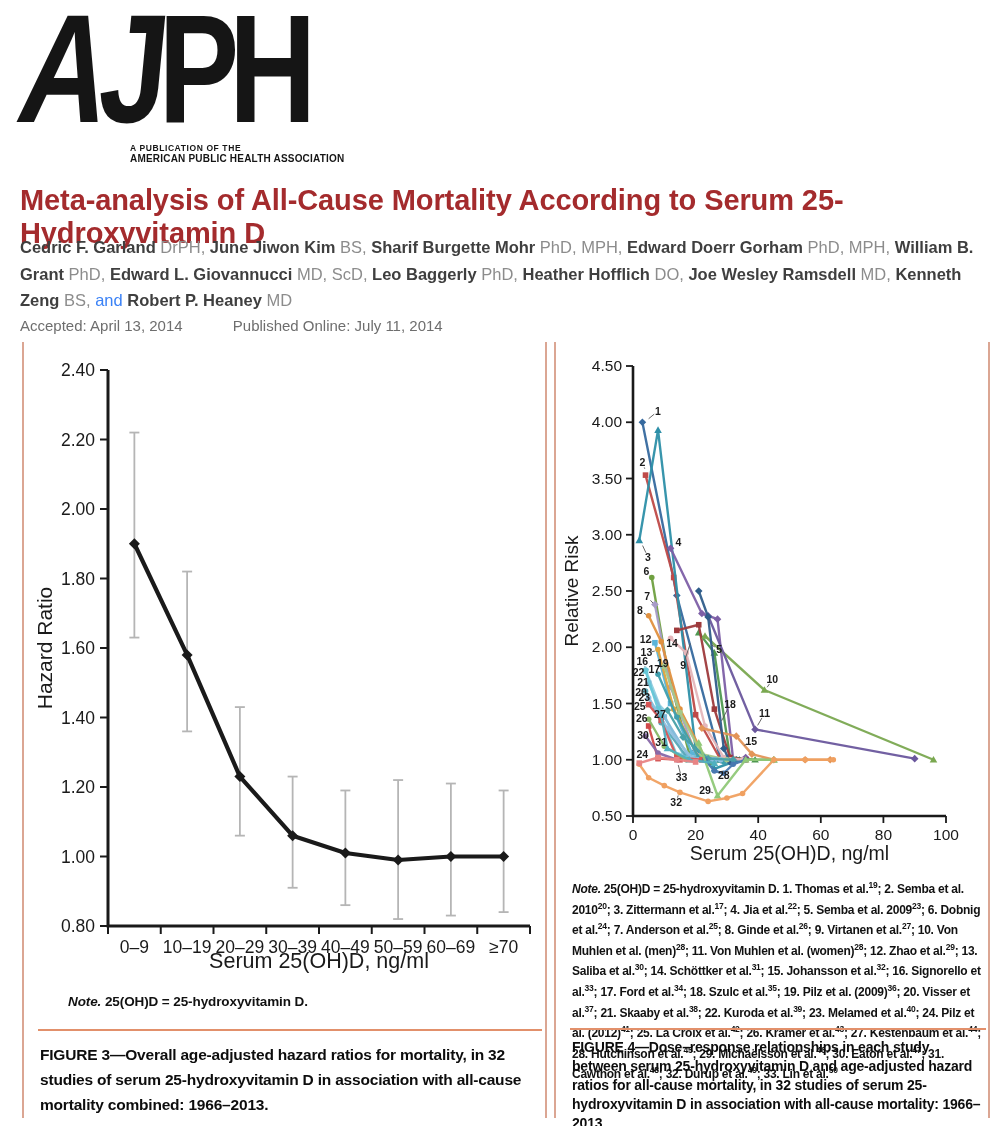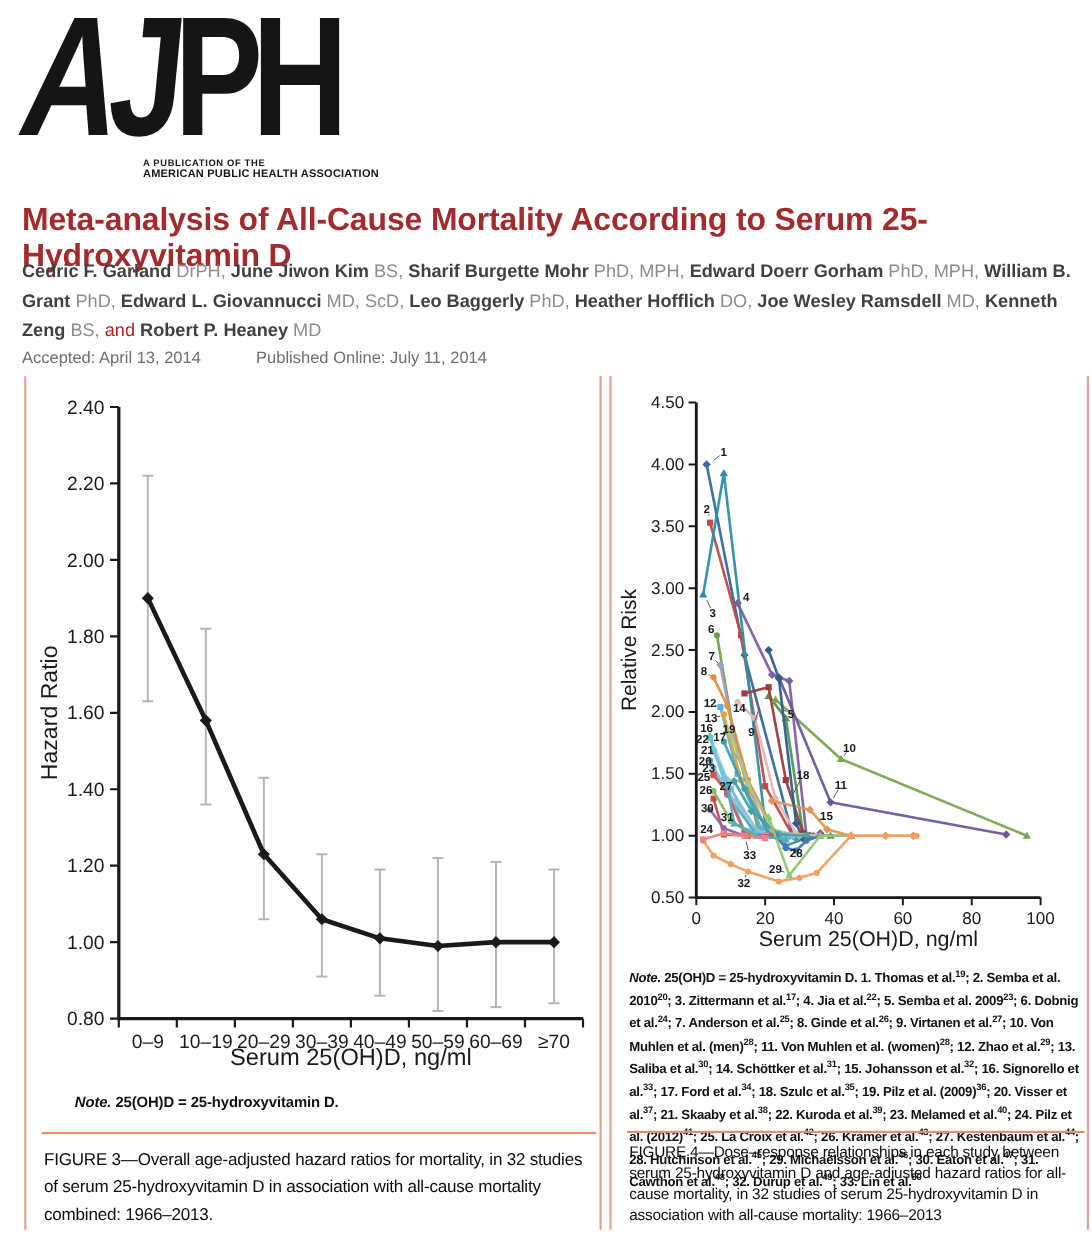--- a/index.html
+++ b/index.html
@@ -17,34 +17,34 @@
   #tagline .t2{font-size:10px;font-weight:800;letter-spacing:0.2px;}
   #journal-info{position:absolute;top:21px;right:7px;font-size:17.5px;color:#111;
                 font-weight:500;letter-spacing:-0.2px;}
   #journal-info .pipe{color:#e0763c;font-weight:600;padding:0 7px;}
   
   #title{position:absolute;left:20px;top:184px;width:960px;font-size:29px;font-weight:700;
          color:#a42b2d;letter-spacing:-0.1px;}
   #authors{position:absolute;left:20px;top:234px;width:958px;font-size:16.5px;line-height:1.62;
            color:#8c8c8c;}
   #authors b{color:#3f3f3f;font-weight:700;}
-  #authors .and{color:#b91c1c;}
+  #authors .and{color:#3b82f6;}
   #dates{position:absolute;left:20px;top:317px;font-size:15px;color:#6e6e6e;}
   #dates span{margin-right:46px;}
   
   .vrule{position:absolute;top:342px;height:776px;width:2px;background:#dba693;}
   .hrule{position:absolute;height:2px;background:#e2906b;}
   
   .fig-note{position:absolute;color:#111;}
   #fig3-note{left:42px;top:994px;width:500px;font-size:13.5px;font-weight:600;letter-spacing:-0.1px;margin-left:26px;}
   #fig4-note{left:572px;top:877px;width:412px;font-size:12px;font-weight:600;line-height:16.6px;
              letter-spacing:-0.25px;}
   .fig-note i{font-style:italic;}
   .fig-note sup{font-size:8.5px;}
-  .caption{position:absolute;color:#0d0d0d;font-weight:400;}
+  .caption{position:absolute;color:#0d0d0d;font-weight:700;}
   #fig3-caption{left:40px;top:1042px;width:502px;font-size:15.5px;line-height:25px;letter-spacing:-0.2px;}
   #fig4-caption{left:572px;top:1038px;width:412px;font-size:14px;line-height:19px;letter-spacing:-0.2px;}
   svg text{font-family:"Liberation Sans",sans-serif;}
 </style>
 </head>
 <body>
 
 <div id="page">
 
   <div id="logo">

